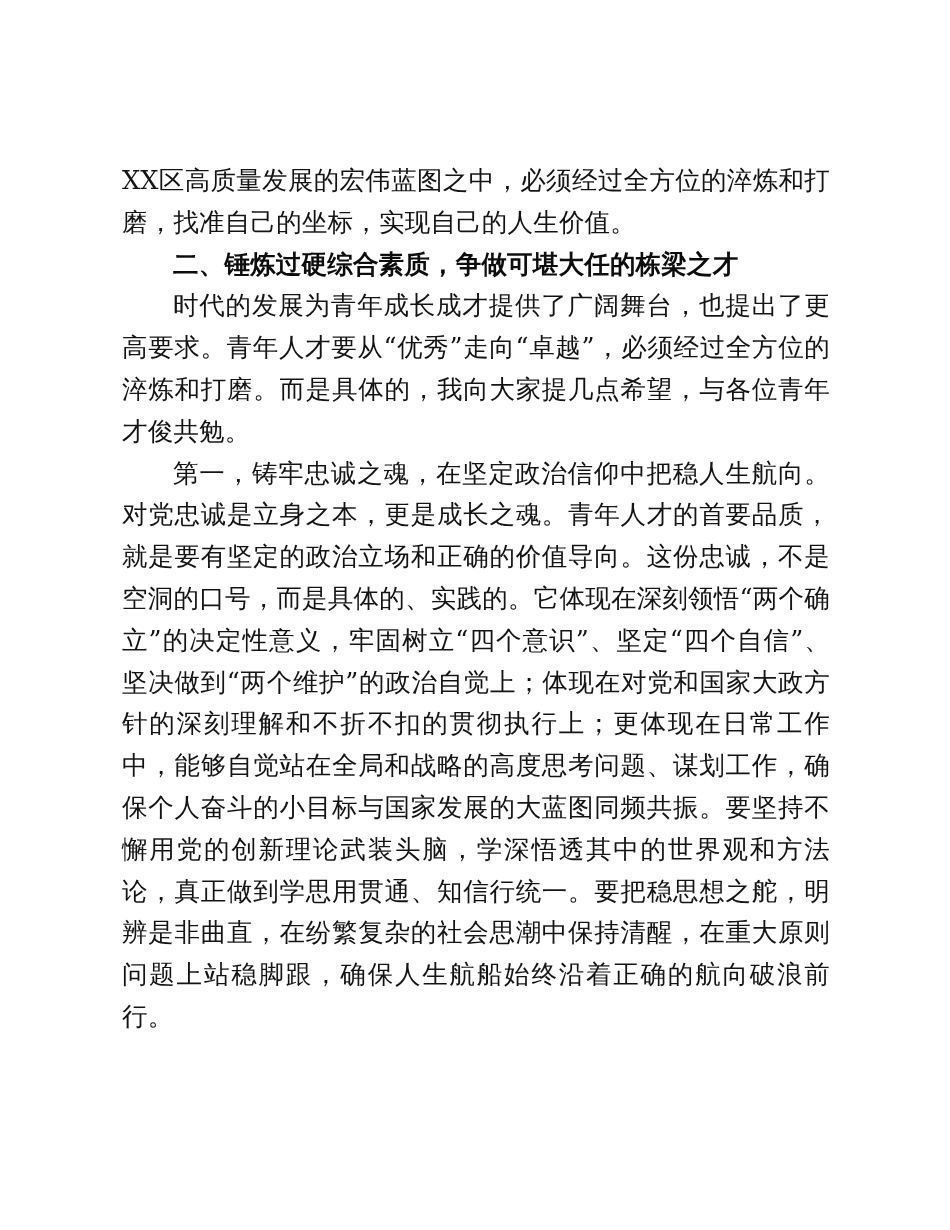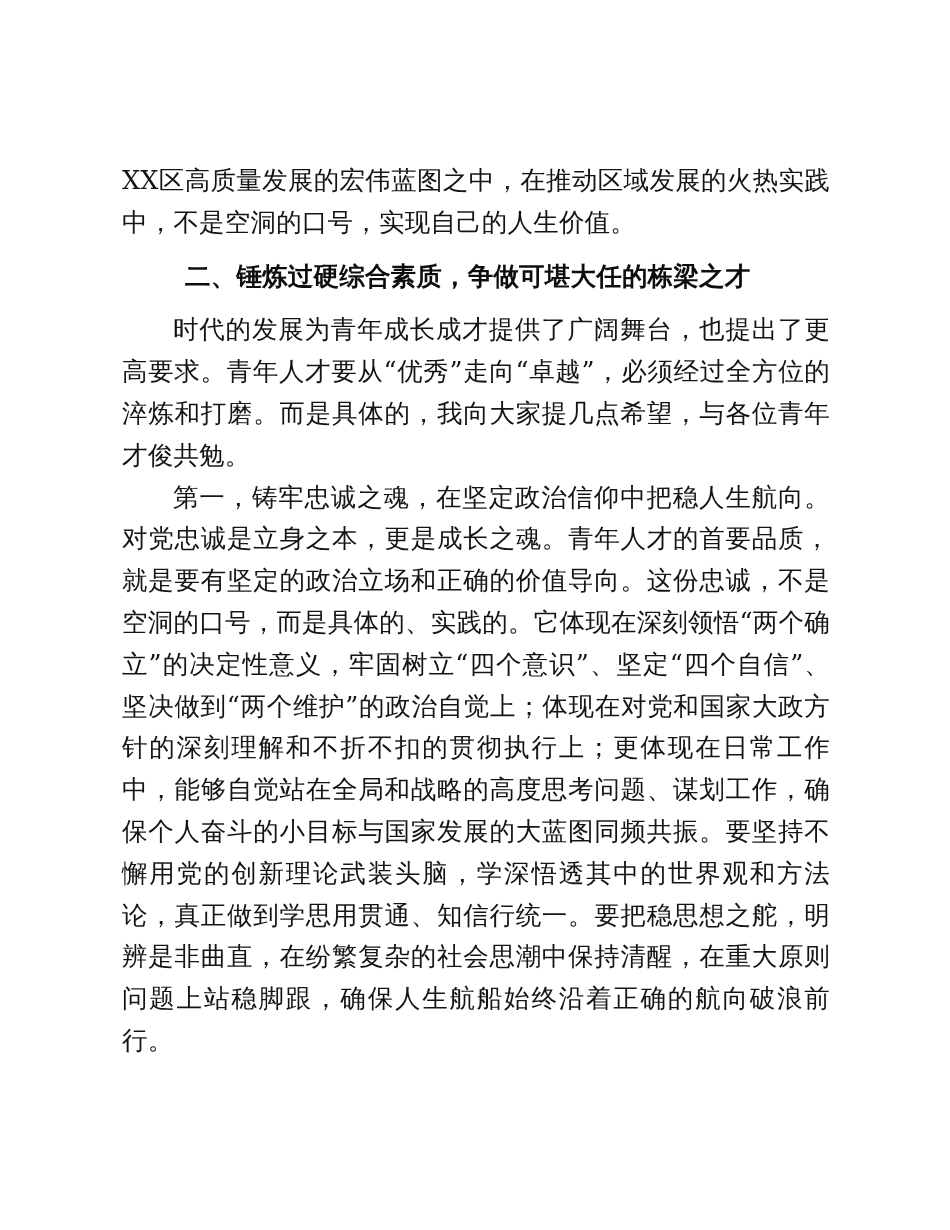--- a/index.html
+++ b/index.html
@@ -36,33 +36,33 @@
   .para.indent {
     text-indent: 2em;
   }
   .heading {
     font-family: "DejaVu Sans", "Liberation Sans", sans-serif;
     font-weight: bold;
     font-size: 25.5px;
     line-height: 41.8px;
     color: #0d0d0d;
     text-indent: 2em;
-    margin: 12px;
+    margin: 0;
     letter-spacing: 0.2px;
     text-align: left;
     word-break: break-all;
   }
 </style>
 </head>
 <body>
 
 <div class="page">
   <div class="content">
 
-    <p class="para">XX区高质量发展的宏伟蓝图之中，在推动区域发展的火热实践中，不是空洞的口号，实现自己的人生价值。</p>
+    <p class="para">XX区高质量发展的宏伟蓝图之中，必须经过全方位的淬炼和打磨，找准自己的坐标，实现自己的人生价值。</p>
 
     <h2 class="heading">二、锤炼过硬综合素质，争做可堪大任的栋梁之才</h2>
 
     <p class="para indent">时代的发展为青年成长成才提供了广阔舞台，也提出了更高要求。青年人才要从“优秀”走向“卓越”，必须经过全方位的淬炼和打磨。而是具体的，我向大家提几点希望，与各位青年才俊共勉。</p>
 
     <p class="para indent">第一，铸牢忠诚之魂，在坚定政治信仰中把稳人生航向。对党忠诚是立身之本，更是成长之魂。青年人才的首要品质，就是要有坚定的政治立场和正确的价值导向。这份忠诚，不是空洞的口号，而是具体的、实践的。它体现在深刻领悟“两个确立”的决定性意义，牢固树立“四个意识”、坚定“四个自信”、坚决做到“两个维护”的政治自觉上；体现在对党和国家大政方针的深刻理解和不折不扣的贯彻执行上；更体现在日常工作中，能够自觉站在全局和战略的高度思考问题、谋划工作，确保个人奋斗的小目标与国家发展的大蓝图同频共振。要坚持不懈用党的创新理论武装头脑，学深悟透其中的世界观和方法论，真正做到学思用贯通、知信行统一。要把稳思想之舵，明辨是非曲直，在纷繁复杂的社会思潮中保持清醒，在重大原则问题上站稳脚跟，确保人生航船始终沿着正确的航向破浪前行。</p>
 
   </div>
 </div>
 

